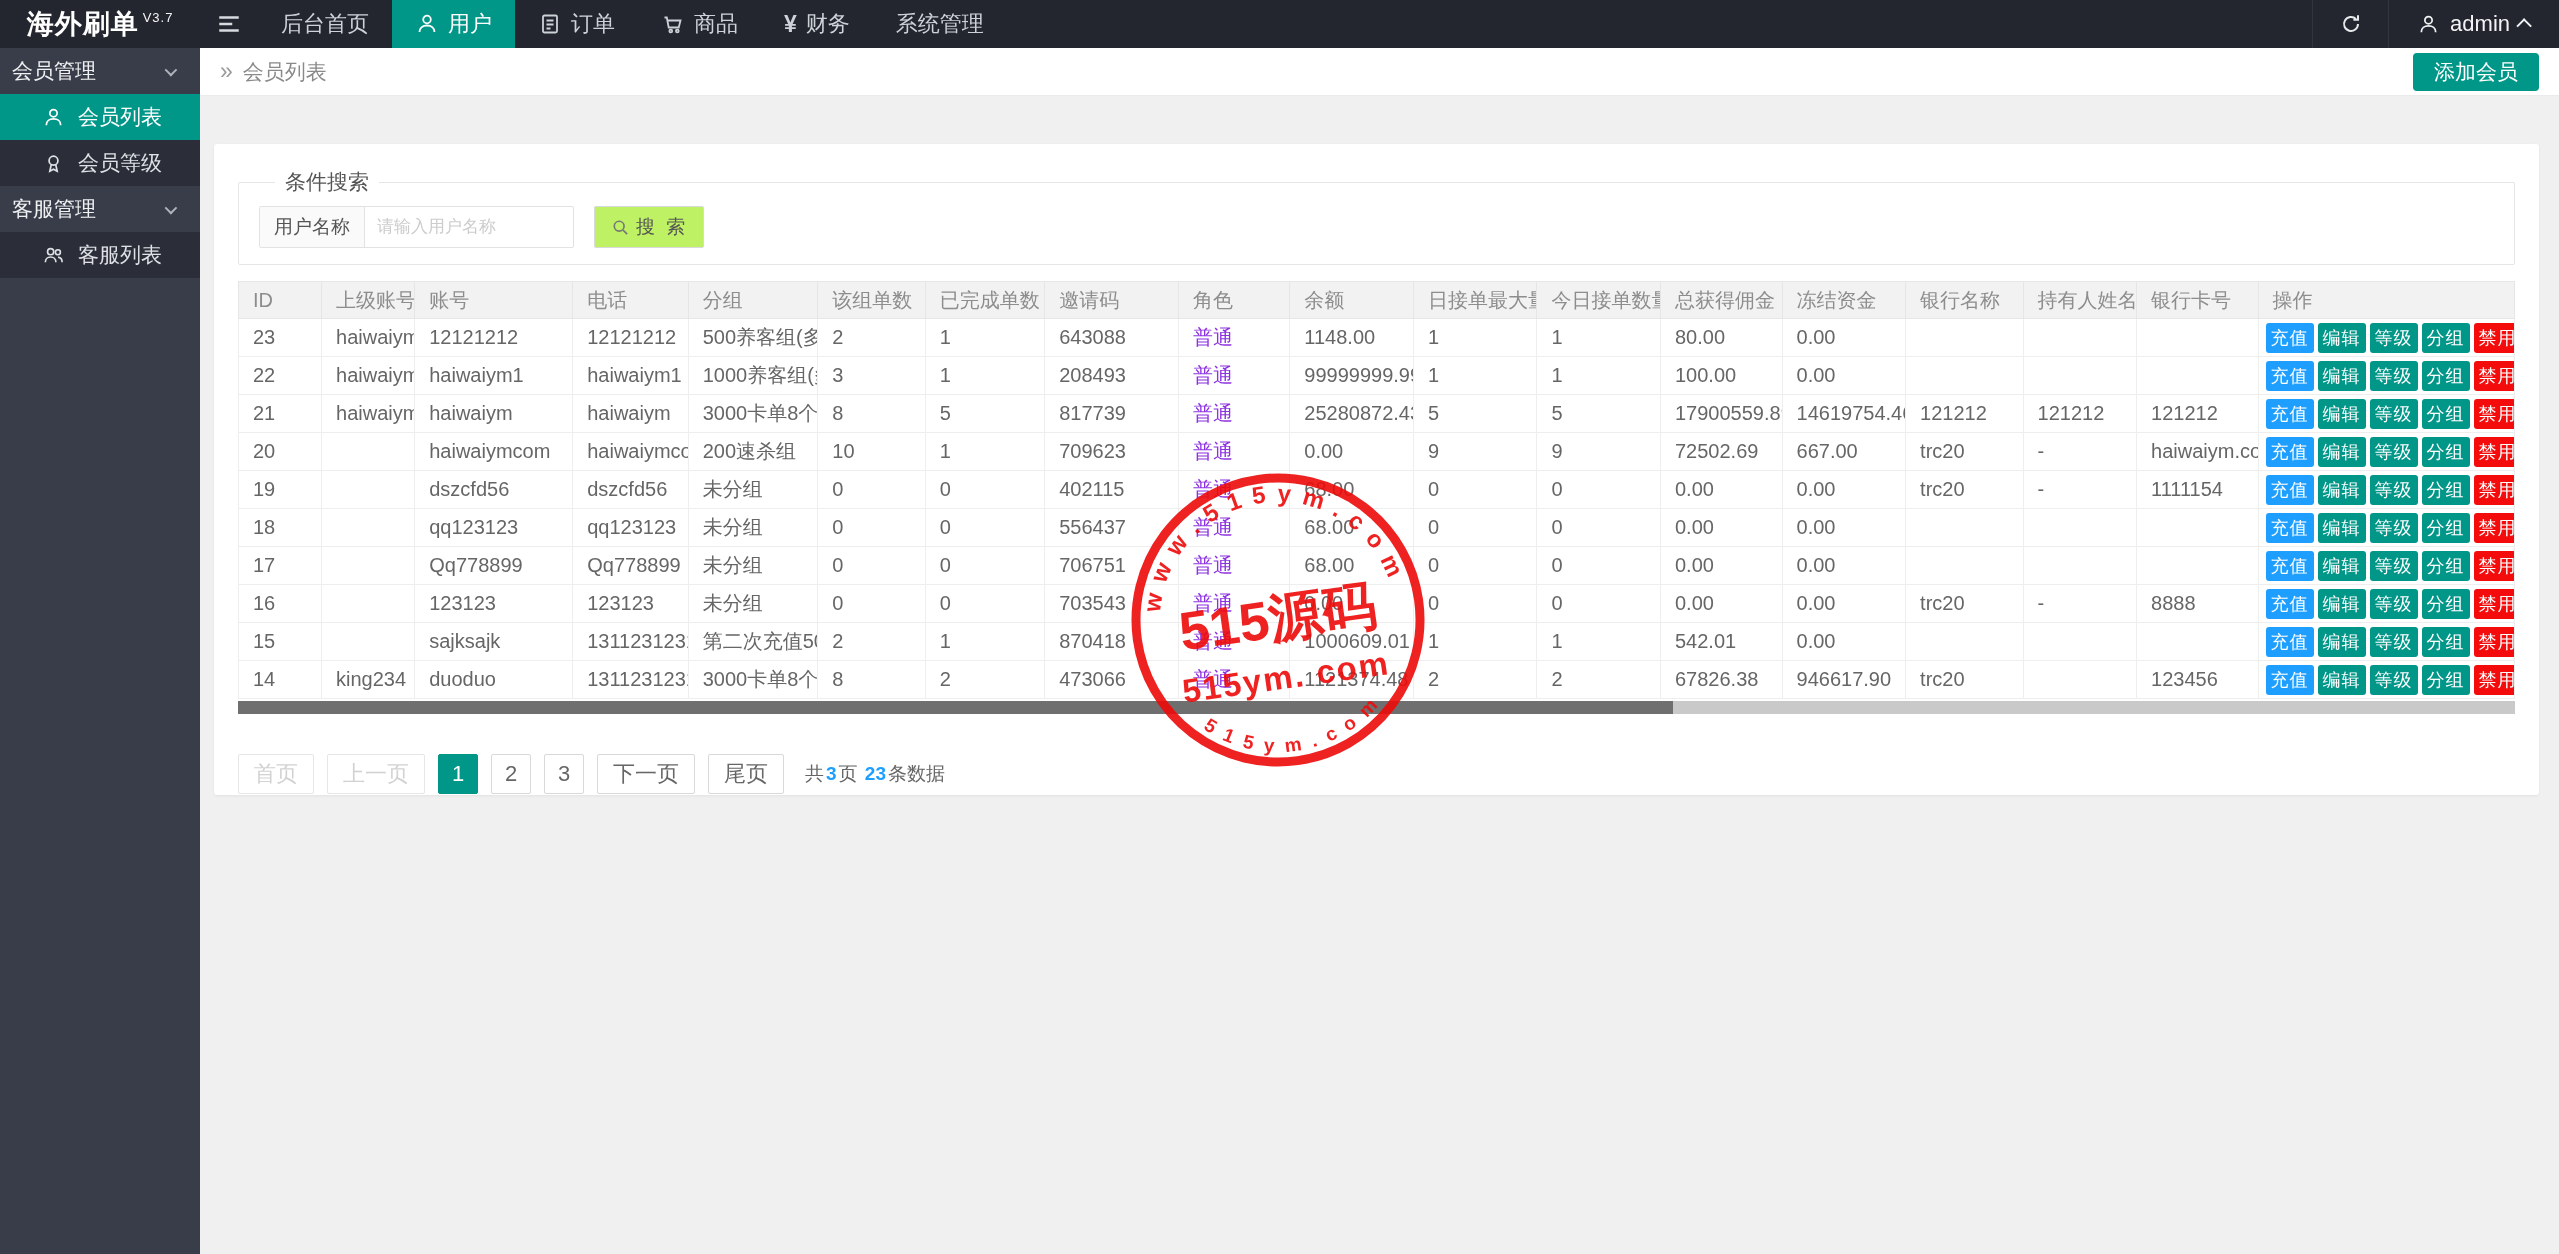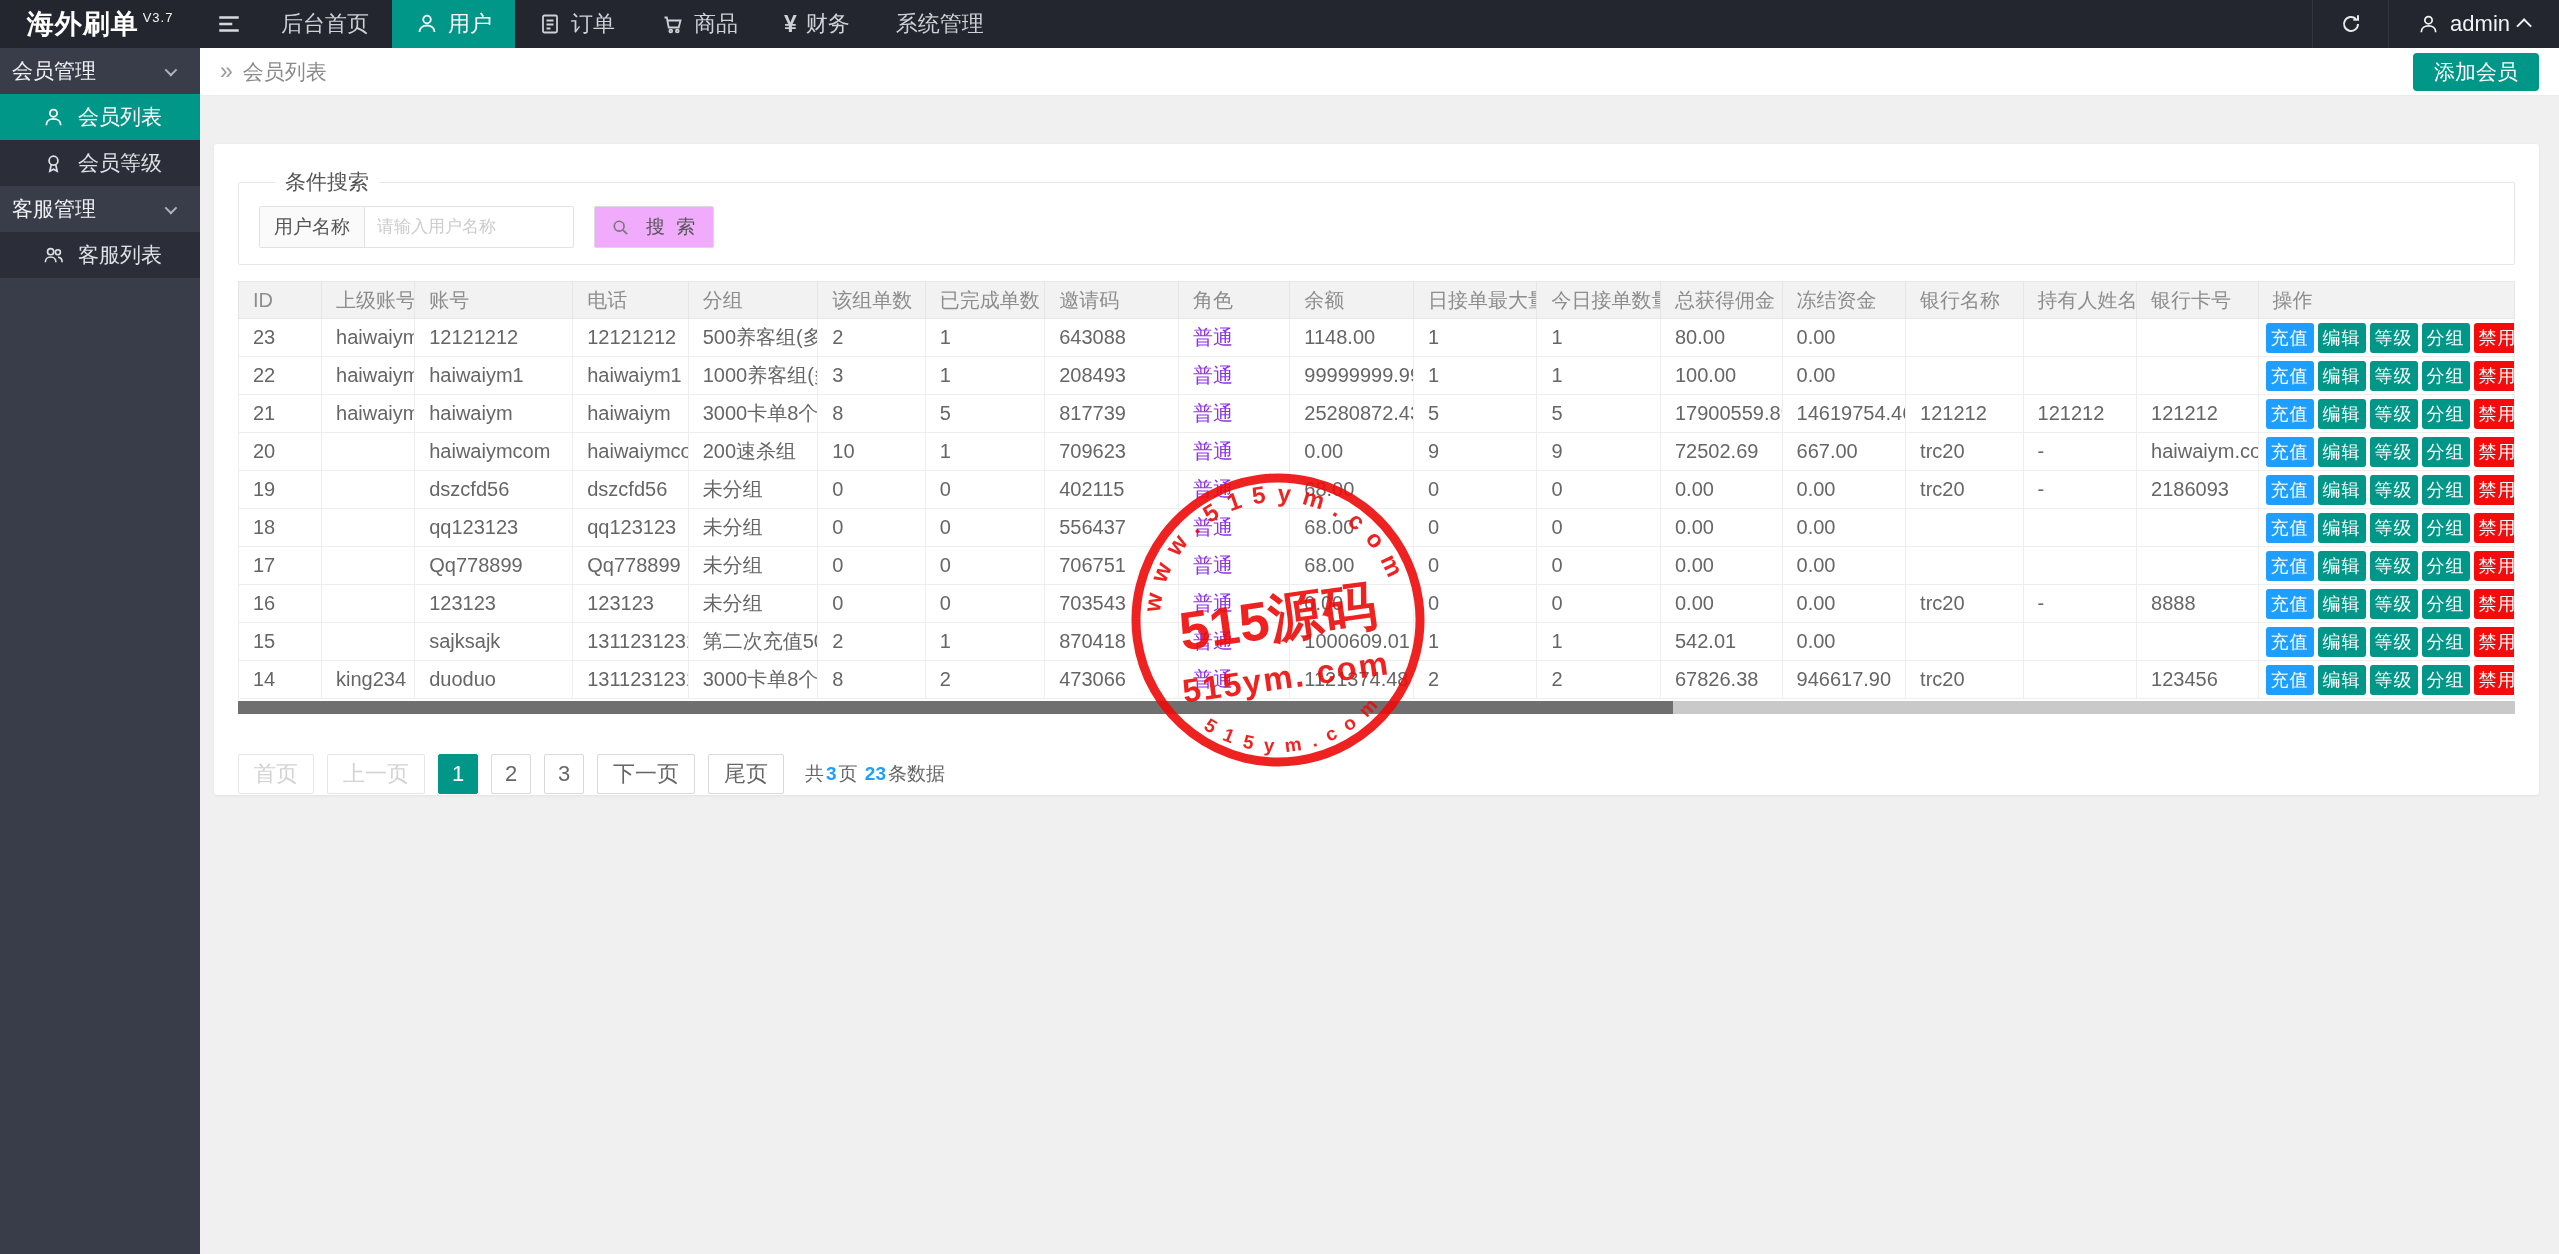--- a/index.html
+++ b/index.html
@@ -47,21 +47,21 @@
   
   .card { position:absolute; left:214px; top:144px; width:2325px; height:651px; background:#fff; border-radius:3px; box-shadow:0 1px 3px rgba(0,0,0,.06); padding:20px 24px; }
 
   fieldset.search-set { border:1px solid #e6e6e6; border-radius:2px; margin-top:4px; padding:10px 0 16px 20px; }
   fieldset.search-set legend { margin-left:16px; padding:0 10px; font-size:21px; color:#555; }
   .search-row { display:flex; align-items:center; gap:20px; }
   .input-group { display:flex; align-items:stretch; border:1px solid #e2e2e2; border-radius:2px; height:42px; background:#fff; }
   .input-label { background:#fafafa; border-right:1px solid #e2e2e2; padding:0 14px; display:flex; align-items:center; font-size:19px; color:#555; white-space:nowrap; }
   .search-input { border:none; outline:none; width:208px; padding:0 12px; font-size:17px; color:#666; font-family:inherit; background:transparent; }
   .search-input::placeholder { color:#ccc; }
-  .search-btn { display:flex; align-items:center; gap:15px; height:42px; padding:0 15px; background:#f0abfc; border:1px solid #d9d9d9; border-radius:2px; font-size:19px; color:#555; cursor:pointer; font-family:inherit; letter-spacing:3px; }
+  .search-btn { display:flex; align-items:center; gap:5px; height:42px; padding:0 15px; background:#bef264; border:1px solid #d9d9d9; border-radius:2px; font-size:19px; color:#555; cursor:pointer; font-family:inherit; letter-spacing:3px; }
   .search-btn svg { width:21px; height:21px; color:#777; }
 
   
   .table-wrap { margin-top:16px; }
   table.grid { width:100%; border-collapse:collapse; table-layout:fixed; }
   .grid th, .grid td { border:1px solid #eee; text-align:left; padding:0 14px; font-size:20px; font-weight:normal; height:38px; white-space:nowrap; overflow:hidden; }
   .grid thead th { background:#f2f2f2; border-color:#e6e6e6; color:#8d8d8d; height:37px; }
   .grid td { color:#666; }
   .role-link { color:#8d32e0; cursor:pointer; }
   .grid td.actions { padding:0 5px; }
@@ -353,21 +353,21 @@
             <td>0</td>
             <td>402115</td>
             <td><span class="role-link">普通</span></td>
             <td>68.00</td>
             <td>0</td>
             <td>0</td>
             <td>0.00</td>
             <td>0.00</td>
             <td>trc20</td>
             <td>-</td>
-            <td>2186093</td>
+            <td>1111154</td>
             <td class="actions"><button class="act blue">充值</button><button class="act teal">编辑</button><button class="act teal">等级</button><button class="act teal">分组</button><button class="act red">禁用</button></td>
           </tr>
           <tr>
             <td>18</td>
             <td></td>
             <td>qq123123</td>
             <td>qq123123</td>
             <td>未分组</td>
             <td>0</td>
             <td>0</td>

